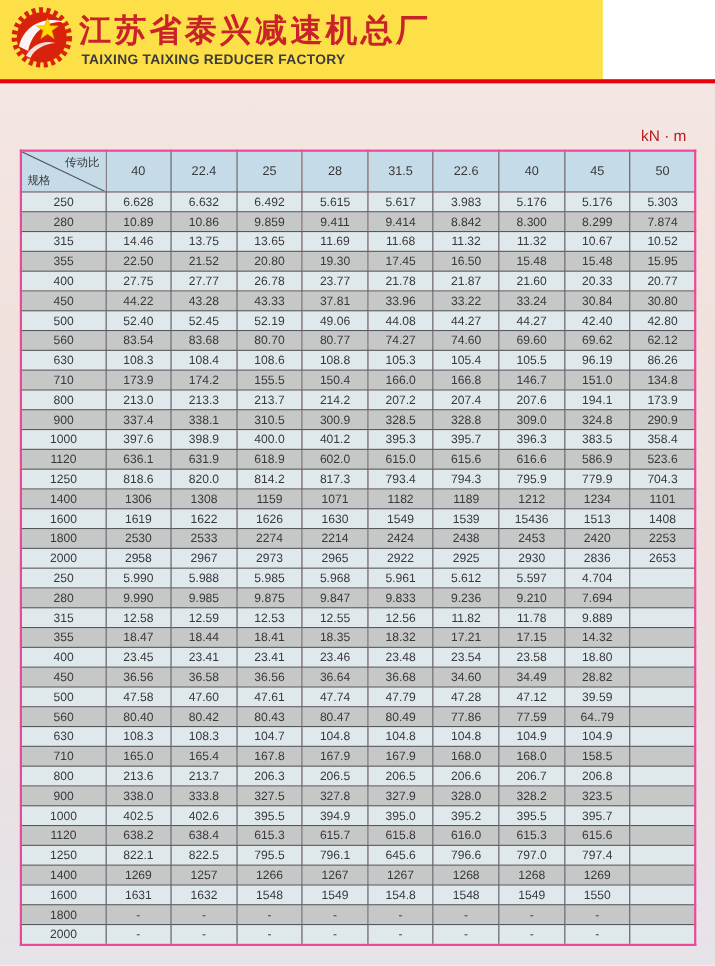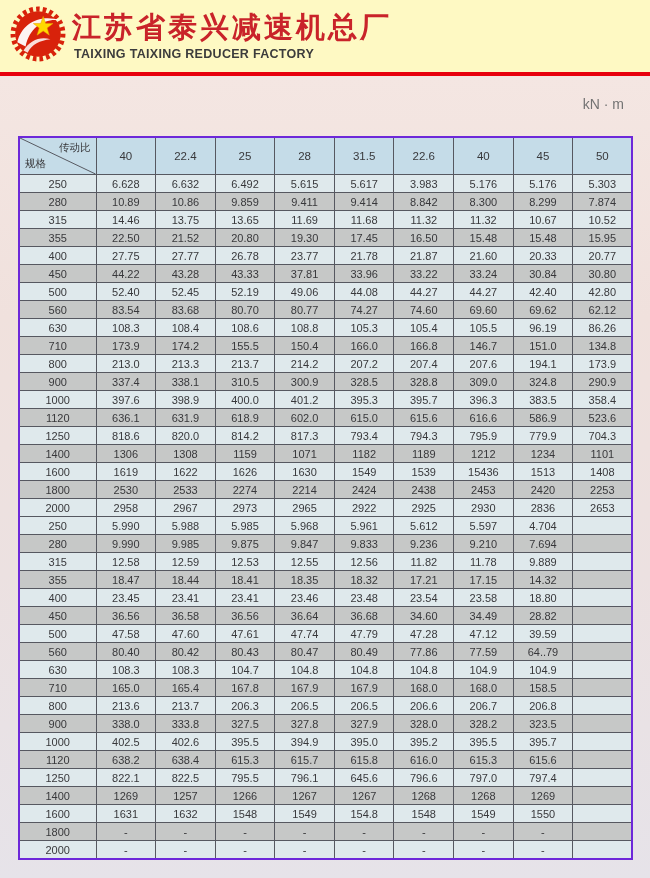--- a/index.html
+++ b/index.html
@@ -1,36 +1,36 @@
 <!DOCTYPE html>
 <html><head>
 <meta charset="utf-8">
 <style>
   html,body{margin:0;padding:0;}
   body{width:650px;height:878px;font-family:"Liberation Sans","DejaVu Sans",sans-serif;background:#ffffff;}
   .page{position:relative;width:650px;height:878px;overflow:hidden;background:#ffffff;}
 
   
-  .top-band{position:absolute;left:0;top:0;width:650px;height:72px;background:#fef9c3;}
+  .top-band{position:absolute;left:0;top:0;width:548px;height:72px;background:#fde047;}
   .logo{position:absolute;left:9px;top:5px;width:58px;height:58px;}
   .company-cn{position:absolute;left:72px;top:8px;font-size:29px;font-weight:bold;color:#c9232a;letter-spacing:3px;white-space:nowrap;}
   .company-en{position:absolute;left:74px;top:47px;font-size:12.5px;font-weight:bold;color:#3c3c3c;letter-spacing:0.3px;white-space:nowrap;}
   .red-line{position:absolute;left:0;top:72px;width:650px;height:4px;background:#e8000d;}
 
   
   .paper{position:absolute;left:0;top:76px;width:650px;height:802px;
     background:linear-gradient(180deg,#f4e6e2 0%,#f0e1dd 30%,#ece1e1 62%,#e6e3e9 100%);}
 
   .table-title{position:absolute;left:0;top:97px;width:650px;text-align:center;
     font-size:12.5px;font-weight:bold;color:#4a4642;letter-spacing:1px;}
-  .unit-label{position:absolute;top:96px;right:26px;font-size:14px;color:#737373;}
+  .unit-label{position:absolute;top:115px;right:26px;font-size:14px;color:#b91c1c;}
 
   
   table.torque{position:absolute;left:18px;top:136px;width:614px;border-collapse:collapse;
-    table-layout:fixed;border:2px solid #6d28d9;}
+    table-layout:fixed;border:2px solid #ec4899;}
   table.torque td, table.torque th{border:1px solid #565860;text-align:center;padding:0;
     height:17px;font-size:11px;font-weight:normal;color:#38383b;white-space:nowrap;overflow:hidden;}
   table.torque thead th{height:36px;background:#c5dce8;font-size:11.5px;}
   tr.light td{background:#dfe9ec;}
   tr.dark td{background:#c6c8c7;}
 
   .corner{position:relative;}
   .corner svg{position:absolute;left:0;top:0;width:100%;height:100%;}
   .corner-top{position:absolute;top:3px;right:5px;font-size:10.5px;color:#38383b;}
   .corner-bottom{position:absolute;bottom:3px;left:5px;font-size:10.5px;color:#38383b;}

